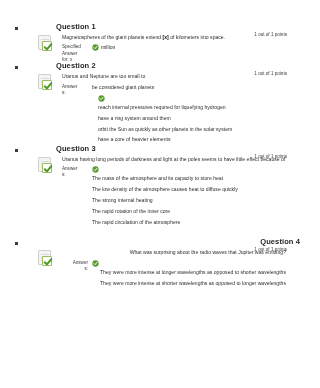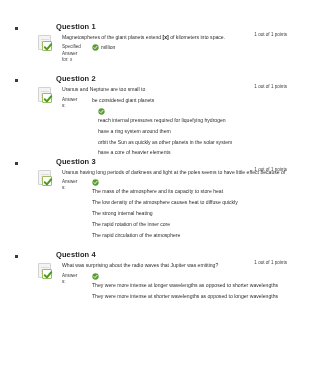--- a/index.html
+++ b/index.html
@@ -154,21 +154,21 @@
                 <svg class="check" viewBox="0 0 20 20">
                   <circle cx="10" cy="10" r="9" fill="#5a9e2f"></circle>
                   <path d="M5.5 10.3 L8.6 13.4 L14.6 6.4" stroke="#ffffff" stroke-width="2.6" fill="none" stroke-linecap="round" stroke-linejoin="round"></path>
                 </svg>
                 <span>million</span>
               </div>
             </div>
           </div>
         </div>
       </div>
-      <div class="qblock" style="margin-top: 18px;">
+      <div class="qblock" style="margin-top: 5px;">
         <span class="bullet"></span>
         <div class="qhead">Question 2</div>
         <div class="points">1 out of 1 points</div>
         <div class="qbody">
           <div class="statusicon">
             <span class="doc">
               <i></i>
               <i></i>
               <i></i>
               <i></i>
@@ -232,21 +232,21 @@
               </svg>
               <div class="ansline">The mass of the atmosphere and its capacity to store heat</div>
               <div class="ansline">The low density of the atmosphere causes heat to diffuse quickly</div>
               <div class="ansline">The strong internal heating</div>
               <div class="ansline">The rapid rotation of the inner core</div>
               <div class="ansline">The rapid circulation of the atmosphere</div>
             </div>
           </div>
         </div>
       </div>
-      <div class="qblock" style="margin-top: 11px;">
+      <div class="qblock" style="margin-top: 11px; text-align: right;">
         <span class="bullet"></span>
         <div class="qhead">Question 4</div>
         <div class="points">1 out of 1 points</div>
         <div class="qbody">
           <div class="statusicon">
             <span class="doc">
               <i></i>
               <i></i>
               <i></i>
               <i></i>

